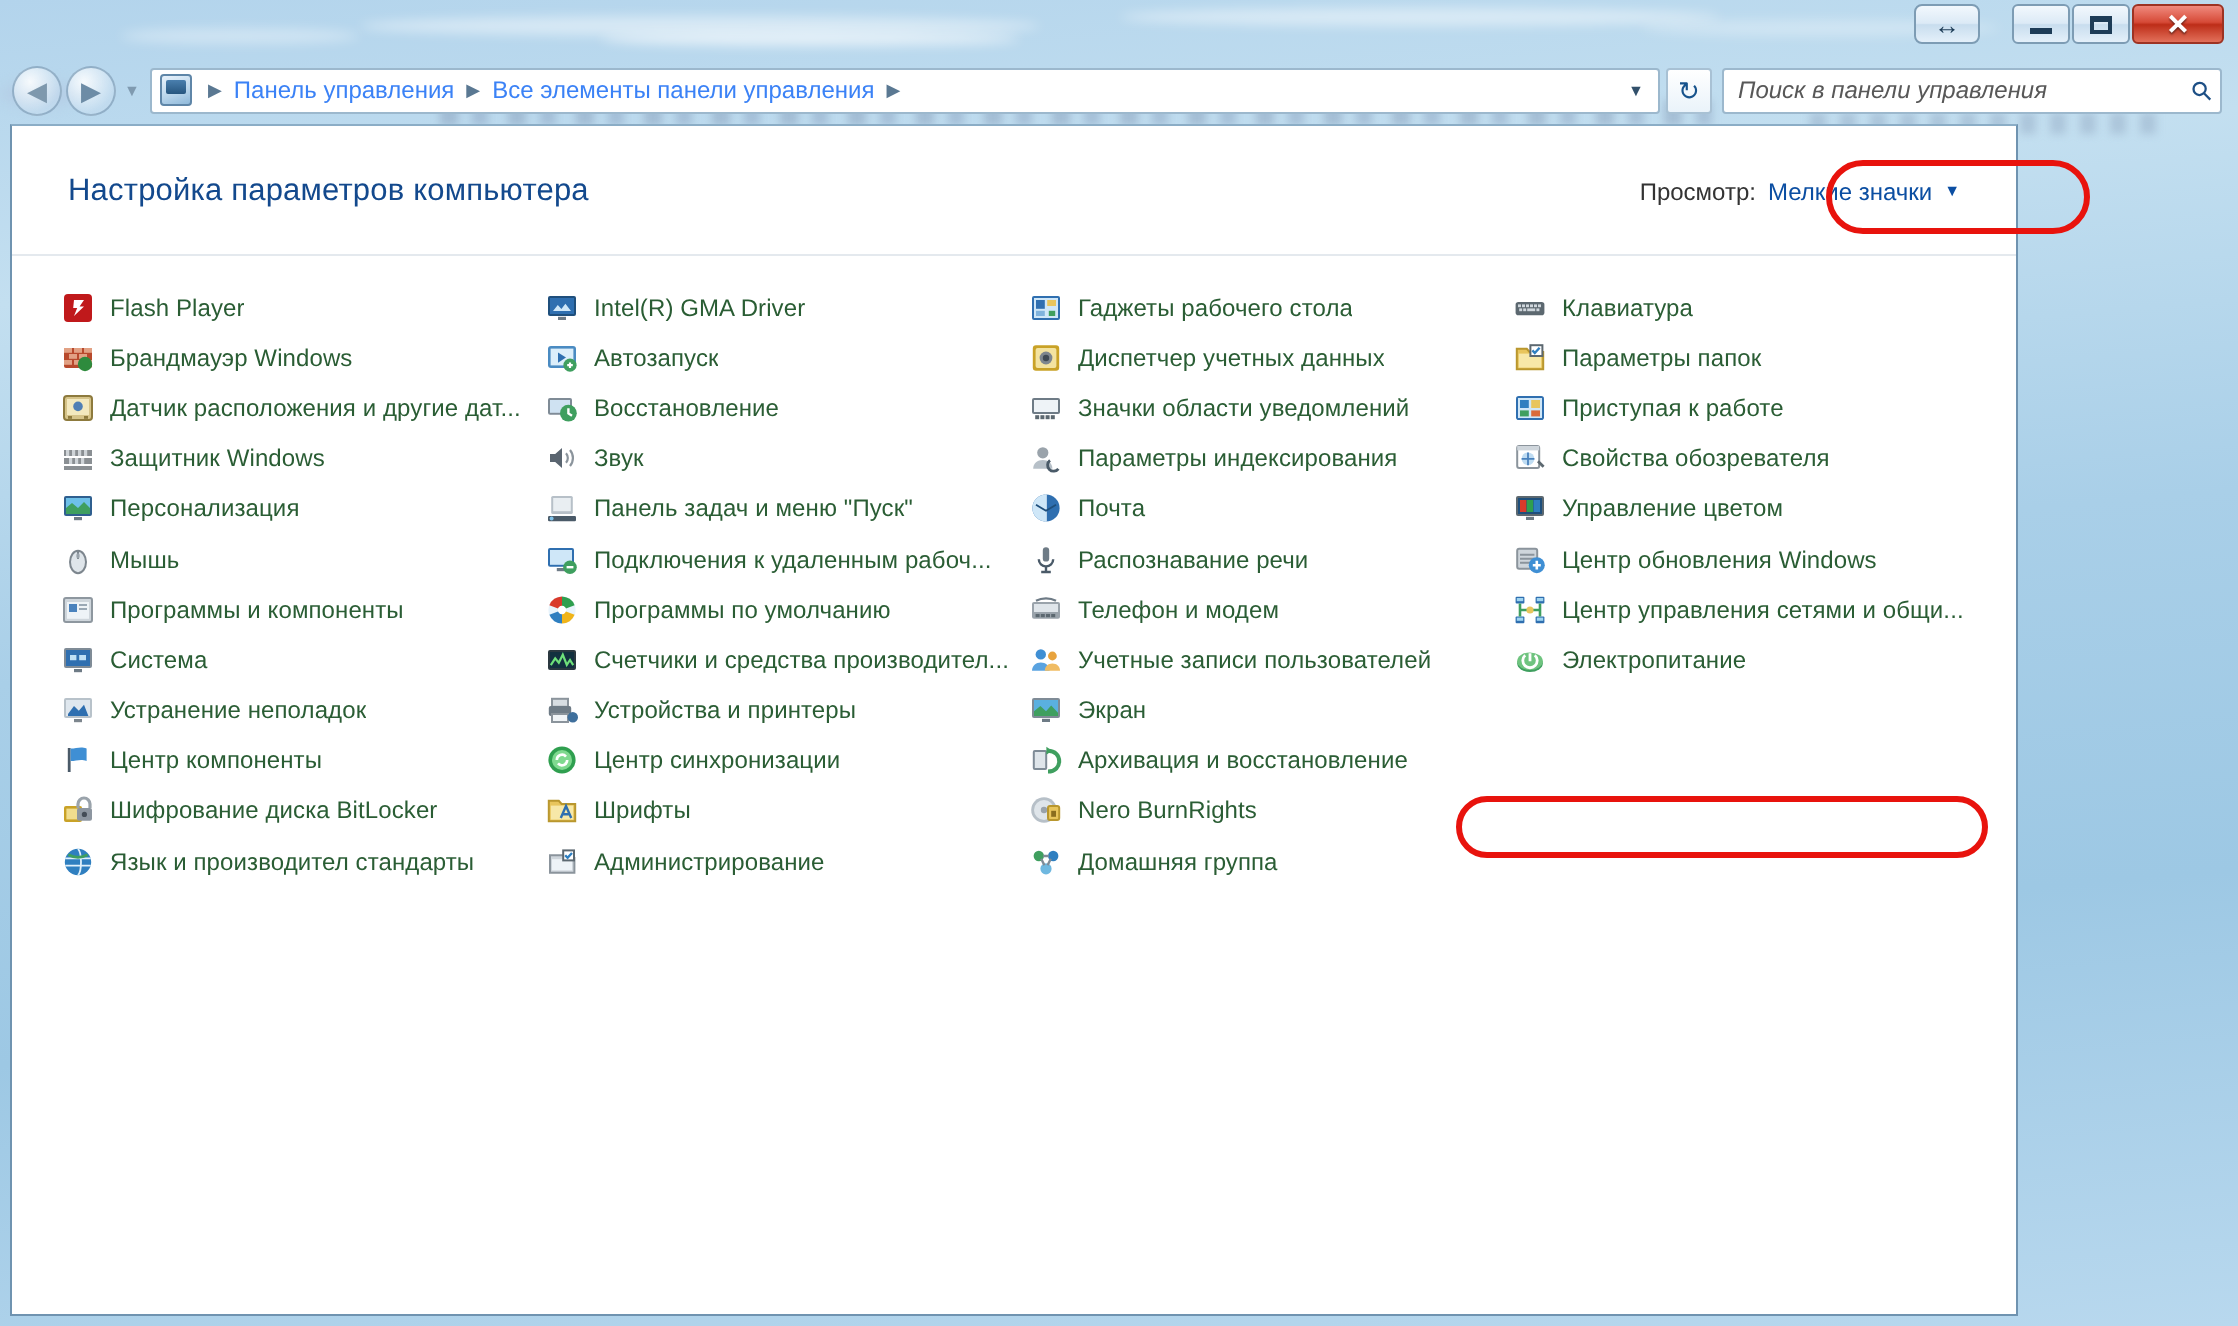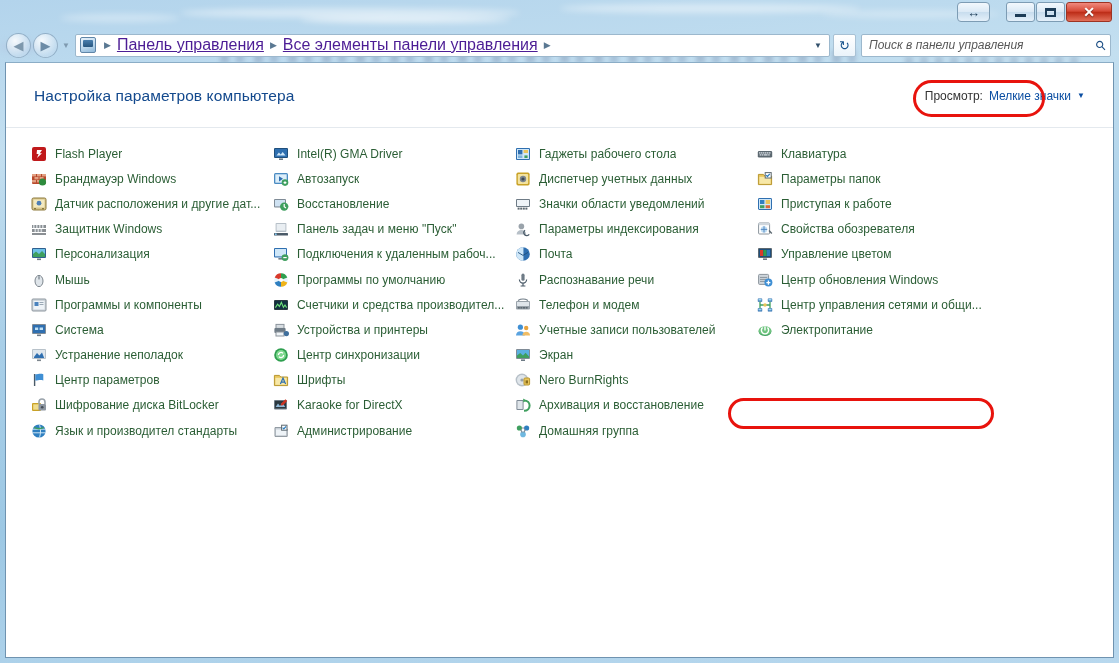--- a/index.html
+++ b/index.html
@@ -144,25 +144,24 @@
     margin-right: 4px;
   }
   .addr-icon::after {
     content: "";
     position: absolute; left: 2px; top: 2px; right: 2px; height: 7px;
     background: linear-gradient(180deg, #3f6f9c, #235danimated);
     background: linear-gradient(180deg, #4a7fae, #27567f);
     border-radius: 1px;
   }
   .crumb {
-    font-size: 16px;
-    color: #4c1d95;
+    font-size: 12px;
+    color: #3b82f6;
     white-space: nowrap;
     padding: 0 2px;
-    text-decoration: underline;
   }
   .crumb-sep {
     color: #5a7892;
     font-size: 9px;
     padding: 0 4px;
     user-select: none;
   }
   .addr-spacer { flex: 1; }
   .addr-chev {
     width: 18px; height: 21px;
@@ -204,21 +203,21 @@
     min-width: 0;
   }
   .searchbox input::placeholder { color: #585858; font-style: italic; opacity: 1; }
   .search-icon { color: #1d4f85; font-size: 13px; transform: rotate(-45deg); display:block; }
 
   
   .content {
     position: absolute;
     left: 5px;
     top: 62px;
-    width: 1109px;
+    width: 1004px;
     height: 596px;
     background: #fff;
     border: 1px solid #6f93b0;
     border-top-color: #8badc6;
     overflow: hidden;
   }
 
   .cp-header {
     position: relative;
     height: 65px;
@@ -498,21 +497,21 @@
           </span>
           <span class="item-label">Устранение неполадок</span>
         </div>
         <div class="item">
           <span class="ico">
             <svg width="16" height="16" viewBox="0 0 16 16">
               <path d="M3.6 2v12" stroke="#4a5a68" stroke-width="1.4"></path>
               <path d="M4.3 2.3c3 0 5-1.2 8 0v6.2c-3-1.2-5 0-8 0z" fill="#3f8fd4"></path>
             </svg>
           </span>
-          <span class="item-label">Центр параметров</span>
+          <span class="item-label">Центр компоненты</span>
         </div>
         <div class="item">
           <span class="ico">
             <svg width="16" height="16" viewBox="0 0 16 16">
               <rect x="1" y="6" width="9" height="8" rx="1" fill="#c9a227"></rect>
               <rect x="2.2" y="7.3" width="6.6" height="5.4" fill="#f0dd8e"></rect>
               <path d="M8 7V5a3 3 0 016 0v2" fill="none" stroke="#9aa3ab" stroke-width="1.6"></path>
               <rect x="7.5" y="7" width="7.5" height="6.4" rx="1" fill="#8d96a0"></rect>
               <circle cx="11.2" cy="10.2" r="1.3" fill="#444d57"></circle>
             </svg>
@@ -555,20 +554,29 @@
         <div class="item">
           <span class="ico">
             <svg width="16" height="16" viewBox="0 0 16 16">
               <rect x="1" y="3" width="12" height="8.4" rx="1" fill="#7f8b96"></rect>
               <rect x="2" y="4" width="10" height="6.4" fill="#cfe2f2"></rect>
               <circle cx="11.2" cy="10.6" r="4.2" fill="#3f9f5f"></circle>
               <path d="M11.2 8.1v2.6l1.8 1.2" stroke="#fff" stroke-width="1.2" fill="none"></path>
             </svg>
           </span>
           <span class="item-label">Восстановление</span>
+        </div>
+        <div class="item">
+          <span class="ico">
+            <svg width="16" height="16" viewBox="0 0 16 16">
+              <path d="M2 6h2.6L8 3v10L4.6 10H2z" fill="#5a6570"></path>
+              <path d="M10 5.6a3.6 3.6 0 010 4.8M12 4a6.2 6.2 0 010 8" stroke="#8b949c" stroke-width="1.1" fill="none"></path>
+            </svg>
+          </span>
+          <span class="item-label">Звук</span>
         </div>
         <div class="item">
           <span class="ico">
             <svg width="16" height="16" viewBox="0 0 16 16">
               <rect x="2.6" y="2" width="10.8" height="9" rx=".8" fill="#b7c0c8"></rect>
               <rect x="3.6" y="3" width="8.8" height="6.6" fill="#e9eef2"></rect>
               <rect x="1" y="12" width="14" height="2.6" rx=".6" fill="#4a5a68"></rect>
               <circle cx="2.8" cy="13.3" r="1" fill="#7fc2ea"></circle>
             </svg>
           </span>
@@ -632,31 +640,20 @@
         </div>
         <div class="item">
           <span class="ico">
             <svg width="16" height="16" viewBox="0 0 16 16">
               <path d="M1.4 3.4h5l1.4 1.6h6.8v8.6H1.4z" fill="#e8c55c" stroke="#b9972e"></path>
               <path d="M2.4 5.8h11.2v7H2.4z" fill="#f7e8a8"></path>
               <path d="M7.4 12l2.6-6 2.6 6m-4.4-1.9h3.6" stroke="#2f6fb0" stroke-width="1.2" fill="none"></path>
             </svg>
           </span>
           <span class="item-label">Шрифты</span>
-        </div>
-        <div class="item">
-          <span class="ico">
-            <svg width="16" height="16" viewBox="0 0 16 16">
-              <rect x="1" y="3" width="13" height="9.4" rx="1" fill="#6e7b86"></rect>
-              <rect x="2" y="4" width="11" height="7.4" fill="#2b3840"></rect>
-              <path d="M2.6 10l2.4-3.4 2 2.4 2.4-3.6 2.8 4.6z" fill="#8fb8d8"></path>
-              <path d="M12.4 2.2l1.8 1.8-4.2 4.2-2.2.4.4-2.2z" fill="#cc3322"></path>
-            </svg>
-          </span>
-          <span class="item-label">Karaoke for DirectX</span>
         </div>
         <div class="item">
           <span class="ico">
             <svg width="16" height="16" viewBox="0 0 16 16">
               <path d="M2 4.6h7l1.2 1.4h4v7.4H2z" fill="#cfd6dc" stroke="#8b949c"></path>
               <rect x="3" y="6.6" width="10" height="5.6" fill="#eef3f7"></rect>
               <rect x="8.6" y="2.2" width="5.4" height="5" fill="#fff" stroke="#5c6870"></rect>
               <path d="M9.6 4.6l1.2 1.3 2.2-2.4" stroke="#2f7fc0" stroke-width="1.2" fill="none"></path>
             </svg>
           </span>
@@ -766,39 +763,39 @@
               <rect x="2" y="3" width="12" height="8" fill="#5ab0e0"></rect>
               <path d="M2 8.6l3.2-2.6L8 8.6l2.6-2.8L14 9.4V11H2z" fill="#3f9f5f"></path>
               <rect x="6" y="12.4" width="4" height="1.6" fill="#6e7b86"></rect>
             </svg>
           </span>
           <span class="item-label">Экран</span>
         </div>
         <div class="item">
           <span class="ico">
             <svg width="16" height="16" viewBox="0 0 16 16">
+              <rect x="1.4" y="3" width="7.2" height="10" rx="1" fill="#7f8b96"></rect>
+              <rect x="2.4" y="4" width="5.2" height="8" fill="#dfe5ea"></rect>
+              <path d="M9 3.4c3.6 0 5.6 2.4 5.6 5.2s-2 5.2-5.6 5.2" stroke="#3f9f5f" stroke-width="2" fill="none"></path>
+              <path d="M8.2 1.4L11 3.4 8.2 5.4z" fill="#3f9f5f"></path>
+            </svg>
+          </span>
+          <span class="item-label">Архивация и восстановление</span>
+        </div>
+        <div class="item">
+          <span class="ico">
+            <svg width="16" height="16" viewBox="0 0 16 16">
               <circle cx="7" cy="8" r="6.4" fill="#b7c0c8"></circle>
               <circle cx="7" cy="8" r="5" fill="#dfe5ea"></circle>
               <circle cx="7" cy="8" r="1.6" fill="#9aa3ab"></circle>
               <rect x="9" y="6" width="5.6" height="7" rx="1" fill="#e8c55c" stroke="#b9972e"></rect>
               <rect x="10.6" y="8.4" width="2.4" height="3" fill="#8a6d1e"></rect>
             </svg>
           </span>
           <span class="item-label">Nero BurnRights</span>
-        </div>
-        <div class="item">
-          <span class="ico">
-            <svg width="16" height="16" viewBox="0 0 16 16">
-              <rect x="1.4" y="3" width="7.2" height="10" rx="1" fill="#7f8b96"></rect>
-              <rect x="2.4" y="4" width="5.2" height="8" fill="#dfe5ea"></rect>
-              <path d="M9 3.4c3.6 0 5.6 2.4 5.6 5.2s-2 5.2-5.6 5.2" stroke="#3f9f5f" stroke-width="2" fill="none"></path>
-              <path d="M8.2 1.4L11 3.4 8.2 5.4z" fill="#3f9f5f"></path>
-            </svg>
-          </span>
-          <span class="item-label">Архивация и восстановление</span>
         </div>
         <div class="item">
           <span class="ico">
             <svg width="16" height="16" viewBox="0 0 16 16">
               <circle cx="4.4" cy="5" r="2.6" fill="#3f9f5f"></circle>
               <circle cx="11.6" cy="5" r="2.6" fill="#2f7fc0"></circle>
               <circle cx="8" cy="11.4" r="2.8" fill="#6fb8e0"></circle>
               <path d="M5.6 6.4l1.6 3.2M10.4 6.4L8.8 9.6M6.6 5h2.8" stroke="#7f8b96" stroke-width="1.2"></path>
             </svg>
           </span>

